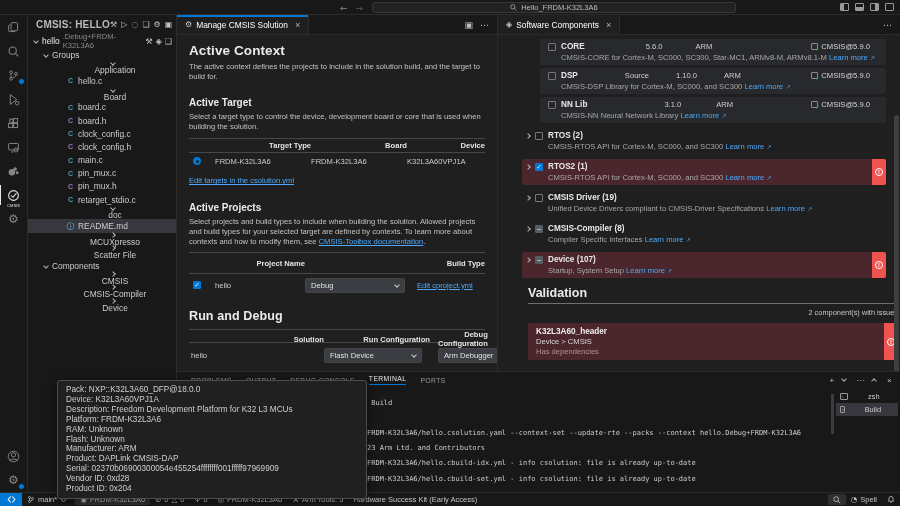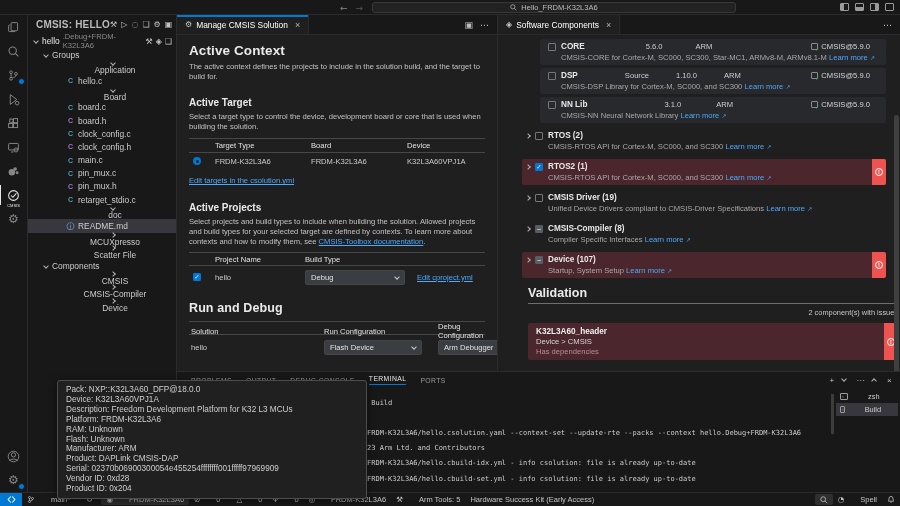--- a/index.html
+++ b/index.html
@@ -61,21 +61,21 @@
   .tb-acts { margin-left:auto; display:flex; align-items:center; gap:7px; padding:0 8px; color:#bdbdbd; font-size:9px; }
 
   #editor1 { left:177px; top:15px; width:320px; height:356px; background:#1f1f1f; }
   #e1-content { padding:8px 12px; }
   h1.big { font-size:13.5px; color:#eaeaea; letter-spacing:.1px; }
   h2.mid { font-size:10px; color:#eaeaea; }
   .para { font-size:7.6px; color:#c3c3c3; line-height:9.6px; margin-top:4px; }
   .linkblue { color:#4daafc; text-decoration:none; }
   .ulink { text-decoration:underline; }
   .tgrid { display:grid; font-size:7.6px; align-items:center; }
-  .tgrid .hd { font-weight:normal; color:#e3e3e3; }
+  .tgrid .hd { font-weight:bold; color:#e3e3e3;text-align:right; }
   .hline { border-top:1px solid #474747; }
   .radio { width:8px; height:8px; border-radius:50%; background:#0078d4; position:relative; }
   .radio::after { content:""; position:absolute; left:2.5px; top:2.5px; width:3px; height:3px; border-radius:50%; background:#1f1f1f; }
   .cb { width:8px; height:8px; border:1px solid #777; border-radius:1px; background:transparent;
     display:inline-flex; align-items:center; justify-content:center; font-size:6.5px; color:#fff; flex:0 0 auto; }
   .cb.on { background:#0078d4; border-color:#0078d4; }
   .cb.ind { background:#565e63; border-color:#565e63; }
   .dd { height:15px; background:#3a3d41; border:1px solid #454545; border-radius:2px; display:flex;
     align-items:center; padding:0 5px; font-size:7.6px; color:#e2e2e2;text-align:center; }
   .dd .dchv { margin-left:auto; width:4px; height:4px; border-right:1px solid #cccccc; border-bottom:1px solid #cccccc; transform:rotate(45deg); }
@@ -126,21 +126,21 @@
   .sess .chk { margin-left:auto; font-size:7px; }
   #term-scroll { position:absolute; right:66px; top:22px; width:3px; height:40px; background:#3c3c3c; }
 
   
   #tooltip { left:57px; top:380px; width:310px; background:#202021; border:1px solid #4d4d4d; border-radius:3px;
     padding:4px 8px; z-index:60; font-size:8.2px; line-height:9.9px; color:#cfcfcf; box-shadow:0 2px 8px rgba(0,0,0,.5); }
 
   
   #statusbar { left:0; top:492px; width:900px; height:14px; background:#181818; border-top:1px solid #2b2b2b;
     display:flex; align-items:center; font-size:7.5px; color:#c5c5c5; }
-  .sb-item { display:flex; align-items:center; gap:16px; padding:0 5px; height:14px; white-space:nowrap; }
+  .sb-item { display:flex; align-items:center; gap:3px; padding:0 5px; height:14px; white-space:nowrap; }
   #sb-remote { background:#0078d4; color:#fff; width:22px; justify-content:center; }
   #sb-target1 { background:#2f2f2f; border-radius:2px; height:11px; margin-left:4px; }
   #sb-right { margin-left:auto; display:flex; align-items:center; }
   svg.s { display:block; }
 </style>
 </head>
 <body>
 
 <div id="titlebar" class="abs">
   <div id="nav-arrows">
@@ -367,21 +367,21 @@
     <div class="tgrid" style="grid-template-columns:26px 96px 96px 1fr; height:16px;">
       <span class="radio" style="margin-left:4px"></span>
       <span>FRDM-K32L3A6</span>
       <span>FRDM-K32L3A6</span>
       <span>K32L3A60VPJ1A</span>
     </div>
     <a class="linkblue ulink" style="display:inline-block; margin-top:5px; font-size:7.6px;">Edit targets in the csolution.yml</a>
 
     <h2 class="mid" style="margin-top:15px">Active Projects</h2>
     <div class="para"><span>Select projects and build types to include when building the solution. Allowed projects and build types for your selected target are defined by contexts. To learn more about contexts and how to modify them, see </span><a class="linkblue ulink">CMSIS-Toolbox documentation</a><span>.</span></div>
-    <div class="tgrid hline" style="grid-template-columns:26px 90px 1fr; margin-top:6px; height:14px; border-bottom:1px solid #474747;">
+    <div class="tgrid hline" style="grid-template-columns:26px 90px 1fr; margin-top:6px; height:22px; border-bottom:1px solid #474747;">
       <span></span>
       <span class="hd">Project Name</span>
       <span class="hd">Build Type</span>
     </div>
     <div class="tgrid" style="grid-template-columns:26px 90px 100px 1fr; height:22px;">
       <span class="cb on" style="margin-left:4px">✓</span>
       <span>hello</span>
       <span class="dd">
           <span>Debug</span>
           <span class="dchv"></span>

